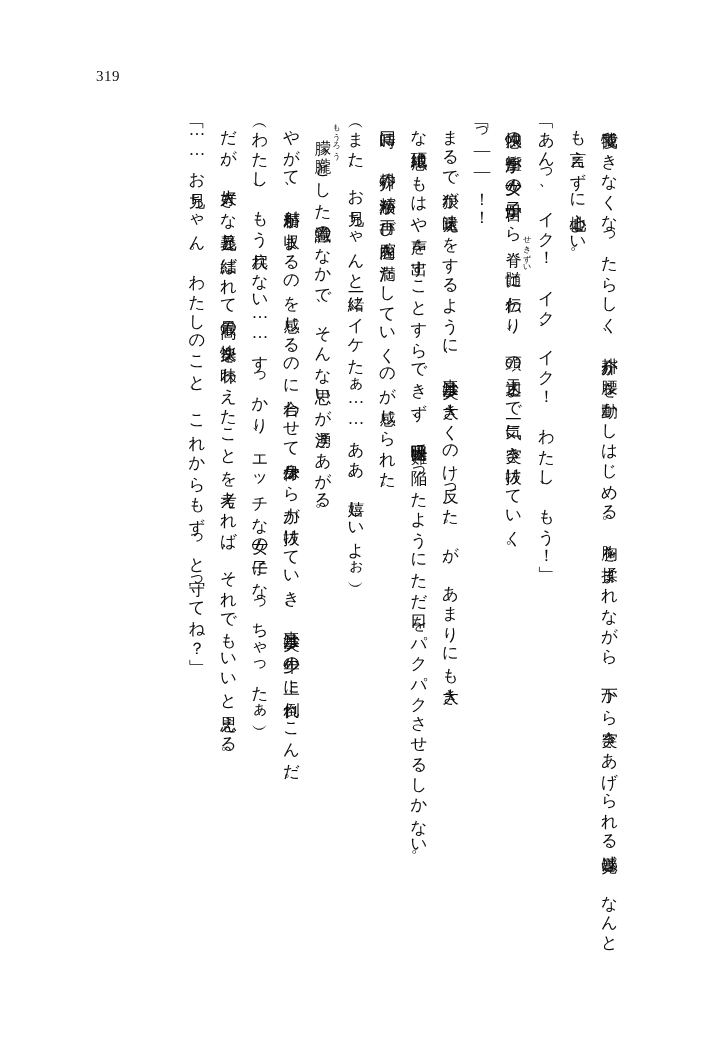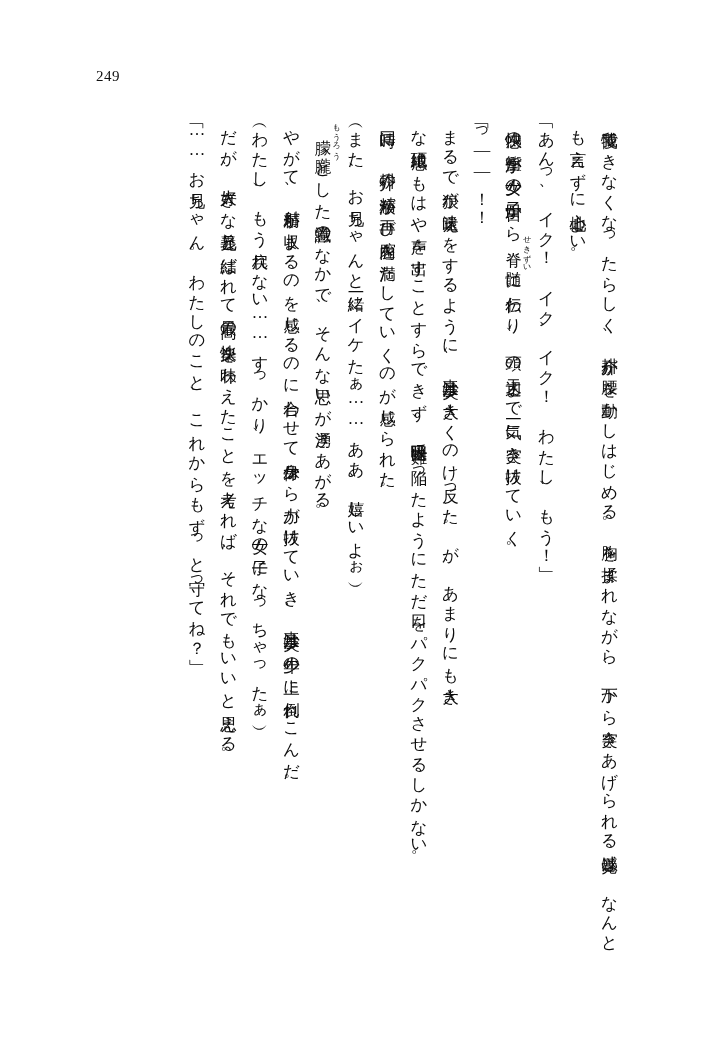--- a/index.html
+++ b/index.html
@@ -54,21 +54,21 @@
     font-size: 8px;
     letter-spacing: 0;
     line-height: 1;
   }
 </style>
 </head>
 <body>
 
 <div class="page">
 
-  <div class="page-number">249</div>
+  <div class="page-number">319</div>
 
   <div class="body-text">
     <p>我慢できなくなったらしく、耕介が腰を動かしはじめる。胸を揉まれながら、下から突きあげられる感覚は、なんとも言えずに心地よい。</p>
     <p>「あんっ、イク！ イク、イク！ わたし、もう！」</p>
     <p>快感の衝撃が少女の子宮口から<ruby>脊髄<rt>せきずい</rt></ruby>に伝わり、頭の天辺まで一気に突き抜けていく。</p>
     <p>「っ――！！</p>
     <p>まるで狼が遠吠えをするように、真沙美は大きくのけ反った。が、あまりにも大き</p>
     <p>な絶頂感にもはや声を出すことすらできず、呼吸困難に陥ったようにただ口をパクパクさせるしかない。</p>
     <p>同時に、耕介の精液が再び膣内を満たしていくのが感じられた。</p>
     <p>（また、お兄ちゃんと一緒にイケたぁ……ああ、嬉しいよぉ）</p>

